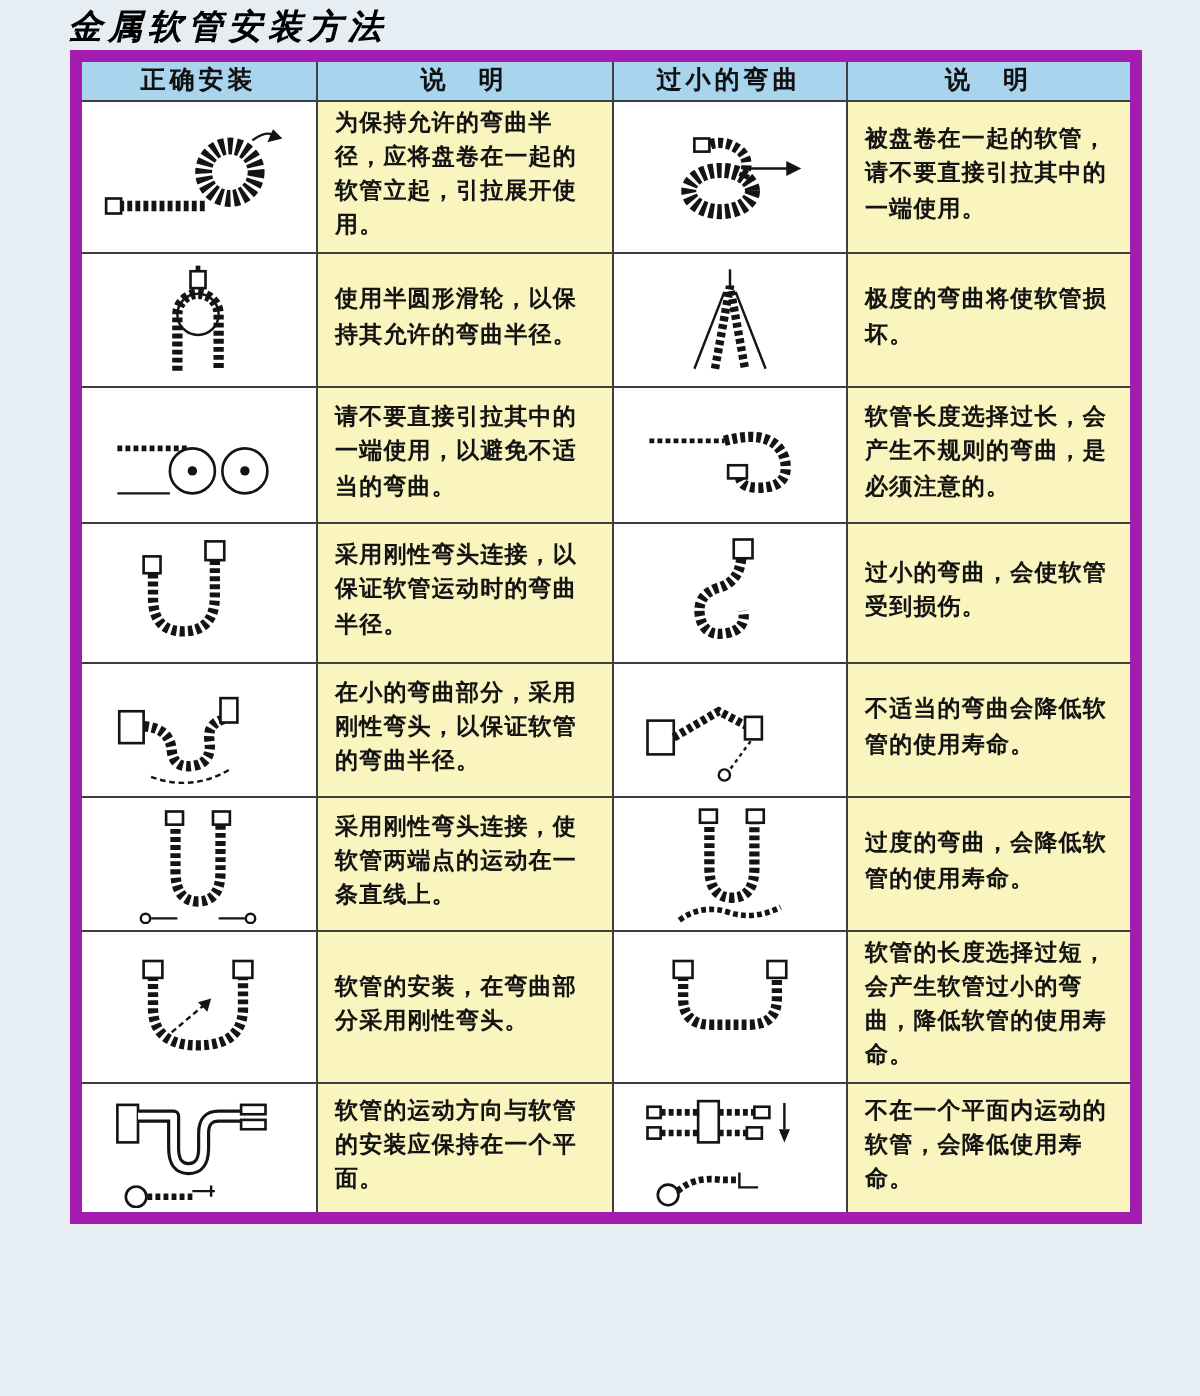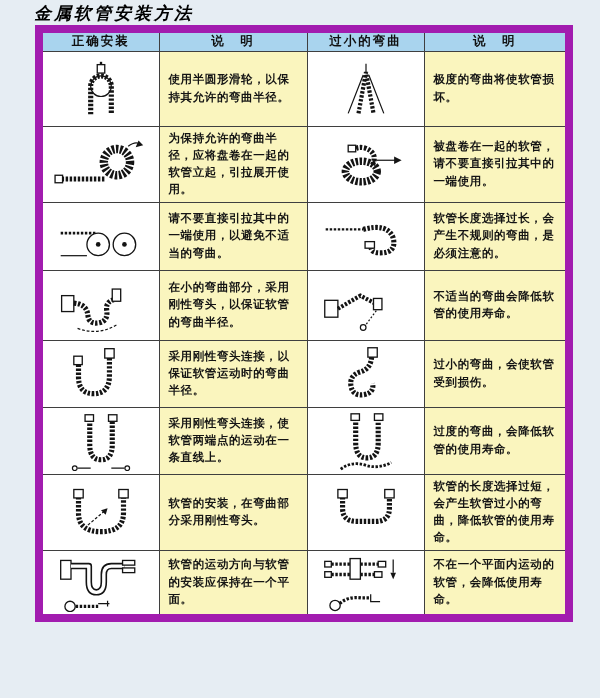--- a/index.html
+++ b/index.html
@@ -1,21 +1,21 @@
 <!DOCTYPE html>
 <html style="--page-bg: #e6edf3; --header-bg: #a9d4ee; --note-bg: #faf5be; --border: #3f3f3f; --ink: #141414;"><head>
 <meta charset="utf-8">
 <style>
   *{margin:0;padding:0;box-sizing:border-box}
   html,body{width:600px;height:698px;overflow:hidden}
   body{background:var(--page-bg,#e6edf3);font-family:"Liberation Sans",sans-serif;color:#141414;position:relative}
   .title{position:absolute;left:34px;top:2px;font-family:"DejaVu Serif",serif;font-style:italic;font-weight:bold;font-size:17px;letter-spacing:3px;color:#000000}
   table.grid{position:absolute;left:35px;top:25px;width:530px;border-collapse:collapse;table-layout:fixed;background:#fff}
   table.grid,.grid td,.grid th{border:1px solid #3f3f3f}
-  table.grid{border:8px solid #a21caf}
+  table.grid{border:6px solid #a21caf}
   .grid th{height:22px;background:var(--header-bg,#a9d4ee);font-size:12.5px;font-weight:bold;letter-spacing:2px;color:#111}
   .grid td.fig{background:#fff;text-align:center;vertical-align:middle}
   .grid td.note{background:var(--note-bg,#faf5be);font-size:11.5px;font-weight:bold;line-height:1.5;padding:3px 6px 3px 9px;letter-spacing:.6px;vertical-align:middle;text-align:left}
   tbody tr:nth-child(1){height:75px}
   tbody tr:nth-child(2){height:67px}
   tbody tr:nth-child(3){height:68px}
   tbody tr:nth-child(4){height:70px}
   tbody tr:nth-child(5){height:67px}
   tbody tr:nth-child(6){height:67px}
   tbody tr:nth-child(7){height:68px}
@@ -44,97 +44,97 @@
       <tr>
         <th>正确安装</th>
         <th>说　明</th>
         <th>过小的弯曲</th>
         <th>说　明</th>
       </tr>
     </thead>
     <tbody id="rows">
         <tr>
           <td class="fig"><span class="icn"><svg width="108" height="60" viewBox="0 0 110 64" xmlns="http://www.w3.org/2000/svg">
-                <line class="thin" style="stroke-width:2.5" x1="55" y1="3" x2="55" y2="15"></line>
-                <rect class="fit" x="51" y="6" width="8" height="9"></rect>
-                <circle class="thin" cx="55" cy="29" r="11"></circle>
-                <path class="pipe" d="M44 59 V29 A11 11 0 0 1 66 29 V59"></path>
-              </svg></span></td>
-          <td class="note">使用半圆形滑轮，以保持其允许的弯曲半径。</td>
-          <td class="fig"><span class="icn"><svg width="108" height="60" viewBox="0 0 110 64" xmlns="http://www.w3.org/2000/svg">
-                <path class="thin" d="M36 58 L52 17 M74 58 L58 17"></path>
-                <path class="pipe" style="stroke-width:4.5" d="M47 58 L55 14 L63 58"></path>
-                <line class="thin" x1="55" y1="14" x2="55" y2="5"></line>
-              </svg></span></td>
-          <td class="note">极度的弯曲将使软管损坏。</td>
-        </tr>
-        <tr>
-          <td class="fig"><span class="icn"><svg width="108" height="60" viewBox="0 0 110 64" xmlns="http://www.w3.org/2000/svg">
                 <path class="pipe" d="M13 48 H60"></path>
                 <rect class="fit" x="6" y="44" width="8" height="8"></rect>
                 <circle class="pipe" style="stroke-width:9" cx="72" cy="30" r="14"></circle>
                 <path class="thin" d="M84 13 q8 -6 13 -2"></path>
                 <path d="M95 7 l5 5 -8 2 z" fill="#141414"></path>
               </svg></span></td>
           <td class="note">为保持允许的弯曲半径，应将盘卷在一起的软管立起，引拉展开使用。</td>
           <td class="fig"><span class="icn"><svg width="108" height="60" viewBox="0 0 110 64" xmlns="http://www.w3.org/2000/svg">
                 <ellipse class="pipe" style="stroke-width:8" cx="50" cy="40" rx="17" ry="11"></ellipse>
                 <path class="pipe" d="M62 33 Q68 20 54 15 Q46 13 42 17"></path>
                 <rect class="fit" x="36" y="12" width="8" height="7"></rect>
                 <path class="thin" d="M66 28 H86"></path>
                 <path d="M85 24 l8 4 -8 4 z" fill="#141414"></path>
               </svg></span></td>
           <td class="note">被盘卷在一起的软管，请不要直接引拉其中的一端使用。</td>
+        </tr>
+        <tr>
+          <td class="fig"><span class="icn"><svg width="108" height="60" viewBox="0 0 110 64" xmlns="http://www.w3.org/2000/svg">
+                <line class="thin" style="stroke-width:2.5" x1="55" y1="3" x2="55" y2="15"></line>
+                <rect class="fit" x="51" y="6" width="8" height="9"></rect>
+                <circle class="thin" cx="55" cy="29" r="11"></circle>
+                <path class="pipe" d="M44 59 V29 A11 11 0 0 1 66 29 V59"></path>
+              </svg></span></td>
+          <td class="note">使用半圆形滑轮，以保持其允许的弯曲半径。</td>
+          <td class="fig"><span class="icn"><svg width="108" height="60" viewBox="0 0 110 64" xmlns="http://www.w3.org/2000/svg">
+                <path class="thin" d="M36 58 L52 17 M74 58 L58 17"></path>
+                <path class="pipe" style="stroke-width:4.5" d="M47 58 L55 14 L63 58"></path>
+                <line class="thin" x1="55" y1="14" x2="55" y2="5"></line>
+              </svg></span></td>
+          <td class="note">极度的弯曲将使软管损坏。</td>
         </tr>
         <tr>
           <td class="fig"><span class="icn"><svg width="108" height="60" viewBox="0 0 110 64" xmlns="http://www.w3.org/2000/svg">
                 <path class="pipe" style="stroke-width:3" d="M12 29 H50"></path>
                 <circle class="fit" cx="52" cy="41" r="12"></circle>
                 <circle cx="52" cy="41" r="2.5" fill="#141414"></circle>
                 <circle class="fit" cx="80" cy="41" r="12"></circle>
                 <circle cx="80" cy="41" r="2.5" fill="#141414"></circle>
                 <path class="thin" d="M12 53 H40"></path>
               </svg></span></td>
           <td class="note">请不要直接引拉其中的一端使用，以避免不适当的弯曲。</td>
           <td class="fig"><span class="icn"><svg width="108" height="60" viewBox="0 0 110 64" xmlns="http://www.w3.org/2000/svg">
                 <path class="pipe" style="stroke-width:2.5" d="M12 25 H52"></path>
                 <path class="pipe" d="M52 25 Q78 18 84 34 Q88 50 70 50 Q58 50 61 41"></path>
                 <rect class="fit" x="54" y="38" width="10" height="7"></rect>
               </svg></span></td>
           <td class="note">软管长度选择过长，会产生不规则的弯曲，是必须注意的。</td>
         </tr>
         <tr>
           <td class="fig"><span class="icn"><svg width="108" height="60" viewBox="0 0 110 64" xmlns="http://www.w3.org/2000/svg">
+                <rect class="fit" x="59" y="5" width="10" height="10"></rect>
+                <path class="pipe" d="M64 15 V34 Q64 53 47 53 Q31 53 31 35 V22"></path>
+                <rect class="fit" x="26" y="13" width="9" height="9"></rect>
+              </svg></span></td>
+          <td class="note">采用刚性弯头连接，以保证软管运动时的弯曲半径。</td>
+          <td class="fig"><span class="icn"><svg width="108" height="60" viewBox="0 0 110 64" xmlns="http://www.w3.org/2000/svg">
+                <rect class="fit" x="57" y="4" width="10" height="10"></rect>
+                <path class="pipe" d="M61 14 Q60 27 48 30 Q37 34 39 45 Q41 56 53 54 Q64 52 62 42"></path>
+              </svg></span></td>
+          <td class="note">过小的弯曲，会使软管受到损伤。</td>
+        </tr>
+        <tr>
+          <td class="fig"><span class="icn"><svg width="108" height="60" viewBox="0 0 110 64" xmlns="http://www.w3.org/2000/svg">
                 <rect class="fit" x="13" y="22" width="13" height="17"></rect>
                 <path class="pipe" d="M26 30 Q40 31 41 43 Q42 53 53 51 Q63 49 61 37 Q60 28 70 26"></path>
                 <rect class="fit" x="67" y="15" width="9" height="13"></rect>
                 <path class="thin" stroke-dasharray="3 2" d="M30 57 Q52 65 72 53"></path>
               </svg></span></td>
           <td class="note">在小的弯曲部分，采用刚性弯头，以保证软管的弯曲半径。</td>
           <td class="fig"><span class="icn"><svg width="108" height="60" viewBox="0 0 110 64" xmlns="http://www.w3.org/2000/svg">
                 <rect class="fit" x="11" y="27" width="14" height="18"></rect>
                 <path class="pipe" style="stroke-width:4.5" d="M25 36 L49 22 L66 31"></path>
                 <rect class="fit" x="63" y="25" width="9" height="12"></rect>
                 <path class="thin" stroke-dasharray="2 2" d="M66 38 L55 53"></path>
                 <circle class="thin" cx="52" cy="56" r="3"></circle>
               </svg></span></td>
           <td class="note">不适当的弯曲会降低软管的使用寿命。</td>
-        </tr>
-        <tr>
-          <td class="fig"><span class="icn"><svg width="108" height="60" viewBox="0 0 110 64" xmlns="http://www.w3.org/2000/svg">
-                <rect class="fit" x="59" y="5" width="10" height="10"></rect>
-                <path class="pipe" d="M64 15 V34 Q64 53 47 53 Q31 53 31 35 V22"></path>
-                <rect class="fit" x="26" y="13" width="9" height="9"></rect>
-              </svg></span></td>
-          <td class="note">采用刚性弯头连接，以保证软管运动时的弯曲半径。</td>
-          <td class="fig"><span class="icn"><svg width="108" height="60" viewBox="0 0 110 64" xmlns="http://www.w3.org/2000/svg">
-                <rect class="fit" x="57" y="4" width="10" height="10"></rect>
-                <path class="pipe" d="M61 14 Q60 27 48 30 Q37 34 39 45 Q41 56 53 54 Q64 52 62 42"></path>
-              </svg></span></td>
-          <td class="note">过小的弯曲，会使软管受到损伤。</td>
         </tr>
         <tr>
           <td class="fig"><span class="icn"><svg width="108" height="60" viewBox="0 0 110 64" xmlns="http://www.w3.org/2000/svg">
                 <path class="pipe" d="M43 9 V36 Q43 52 55 52 Q67 52 67 36 V9"></path>
                 <rect class="fit" x="38" y="4" width="9" height="7"></rect>
                 <rect class="fit" x="63" y="4" width="9" height="7"></rect>
                 <path class="thin" d="M30 61 H44 M66 61 H80"></path>
                 <circle class="thin" cx="27" cy="61" r="2.5"></circle>
                 <circle class="thin" cx="83" cy="61" r="2.5"></circle>
               </svg></span></td>

